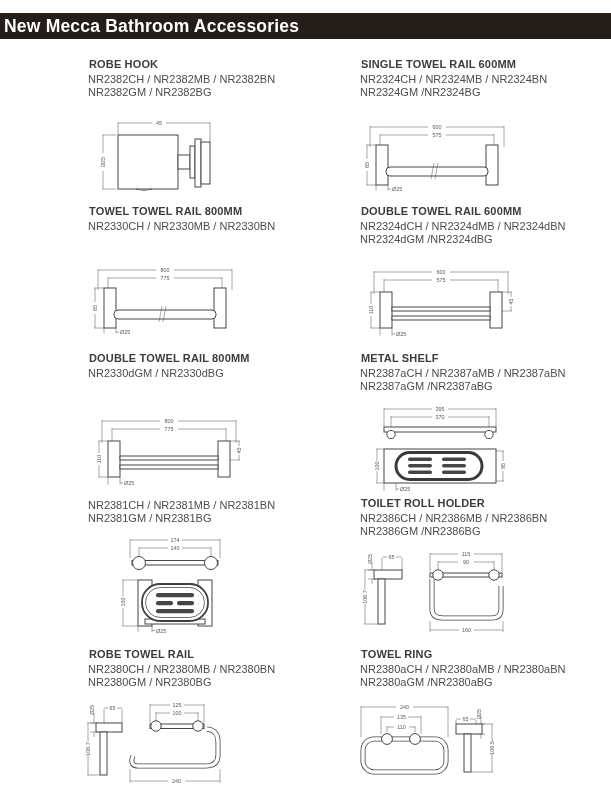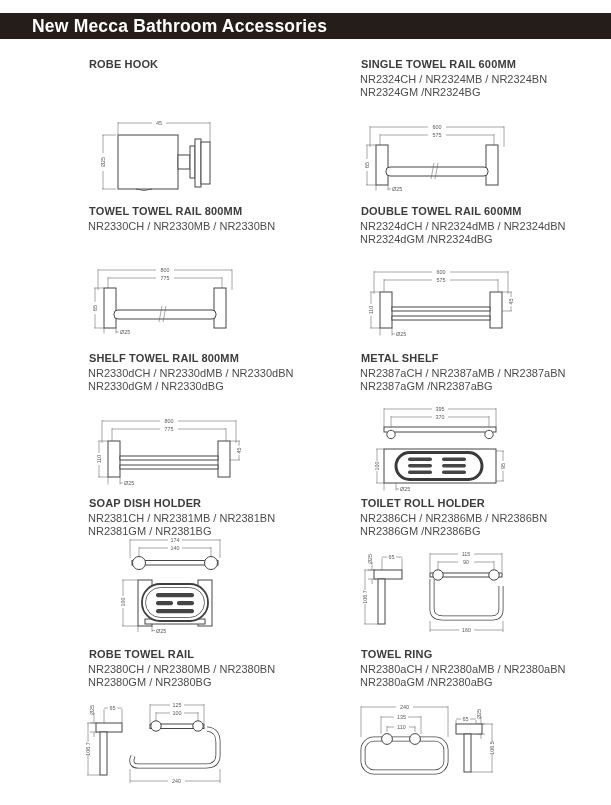--- a/index.html
+++ b/index.html
@@ -1,18 +1,18 @@
 <!DOCTYPE html>
 <html><head>
 <meta charset="utf-8">
 <style>
   html,body{margin:0;padding:0;background:#fff}
   body{width:611px;height:805px;position:relative;font-family:"Liberation Sans",sans-serif;overflow:hidden}
   .header{position:absolute;left:0;top:13px;width:611px;height:26px;background:#241d1a;color:#fff;
-          font-weight:bold;font-size:17.5px;line-height:26px;padding-left:32px;box-sizing:border-box;letter-spacing:.2px}
+          font-weight:bold;font-size:17.5px;line-height:26px;padding-left:4px;box-sizing:border-box;letter-spacing:.2px}
   .cell{position:absolute;width:270px}
   .pname{margin:1px;font-size:11px;font-weight:bold;color:#3c3c3c;letter-spacing:.15px}
   .codes{font-size:11px;color:#4c4c4c;line-height:13.5px;margin-top:2.5px}
   .drawing{position:absolute}
   
   svg .dl{stroke:#606060;stroke-width:.55;fill:none}
   svg .dt{font-size:5.4px;fill:#5a5a5a;text-anchor:middle;font-family:"Liberation Sans",sans-serif}
   svg .dts{text-anchor:start}
   svg .ol{stroke:#474747;stroke-width:1;fill:#fff}
   svg .ol2{stroke:#3f3f3f;stroke-width:1.8;fill:#fff}
@@ -24,20 +24,24 @@
 </style>
 </head>
 <body>
 
 <div class="header">
   <span>New Mecca Bathroom Accessories</span>
 </div>
 
 <div class="cell" style="left:88px;top:57px;height:146px">
   <h3 class="pname">ROBE HOOK</h3>
+  <div class="codes">
+    <div>NR2382CH / NR2382MB / NR2382BN</div>
+    <div>NR2382GM / NR2382BG</div>
+  </div>
   <svg class="drawing" style="left:10px;top:60px" width="120" height="78" viewBox="0 0 120 78">
     <path class="dl" d="M20,18 V5 M112,25 V5 M20,6 H54 M68,6 H112"></path>
     <text class="dt" x="61" y="8">45</text>
     <path class="dl" d="M18,18 H4 M18,72 H4 M5,18 V36 M5,54 V72"></path>
     <text class="dt" x="6.8" y="45" transform="rotate(-90 6.8 45)">Ø25</text>
     <g>
       <rect class="ol" x="20" y="18" width="60" height="54"></rect>
       <path class="oln" d="M38,72 q8,3 16,0"></path>
       <rect class="ol" x="80" y="38" width="12" height="14"></rect>
       <rect class="ol" x="92" y="29" width="5" height="32"></rect>
@@ -114,23 +118,22 @@
     <path class="dl" d="M136,26 H146 M136,45 H146 M145,26 V31 M145,40 V45"></path>
     <text class="dt" x="146.8" y="35.5" transform="rotate(-90 146.8 35.5)">45</text>
     <path class="dl" d="M14,26 H4 M14,62 H4 M5,26 V38 M5,50 V62"></path>
     <text class="dt" x="6.8" y="44" transform="rotate(-90 6.8 44)">110</text>
     <path class="dl" d="M14,62 V69.5 M26,62 V69.5 M26,68 H29"></path>
     <text class="dt dts" x="30" y="70.3">Ø25</text>
   </svg>
 </div>
 
 <div class="cell" style="left:88px;top:351px;height:143px">
-  <h3 class="pname">SHELF TOWEL RAIL 800MM</h3>
-  <div class="codes">
-    <div>NR2330dCH / NR2330dMB / NR2330dBN</div>
+  <h3 class="pname">DOUBLE TOWEL RAIL 800MM</h3>
+  <div class="codes">
     <div>NR2330dGM / NR2330dBG</div>
   </div>
   <svg class="drawing" style="left:6px;top:64px" width="150" height="74" viewBox="0 0 150 74">
     <path class="dl" d="M8,28 V5 M142,28 V5 M8,6 H66 M84,6 H142"></path>
     <text class="dt" x="75" y="8">800</text>
     <path class="dl" d="M18,28 V13 M132,28 V13 M18,14 H66 M84,14 H132"></path>
     <text class="dt" x="75" y="16">775</text>
     <g>
       <rect class="ol" x="14" y="26" width="12" height="36"></rect>
       <rect class="ol" x="124" y="26" width="12" height="36"></rect>
@@ -175,21 +178,20 @@
     <path class="dl" d="M12,46 H4 M12,80 H4 M5,46 V58 M5,68 V80"></path>
     <text class="dt" x="6.8" y="63" transform="rotate(-90 6.8 63)">100</text>
     <path class="dl" d="M124,48 H132 M124,78 H132 M131,48 V58 M131,68 V78"></path>
     <text class="dt" x="132.8" y="63" transform="rotate(-90 132.8 63)">95</text>
     <path class="dl" d="M12,80 V87.5 M24,80 V87.5 M24,86 H27"></path>
     <text class="dt dts" x="28" y="88.3">Ø25</text>
   </svg>
 </div>
 
 <div class="cell" style="left:88px;top:496px;height:151px">
-  <h3 class="pname">SOAP DISH HOLDER</h3>
   <div class="codes">
     <div>NR2381CH / NR2381MB / NR2381BN</div>
     <div>NR2381GM / NR2381BG</div>
   </div>
   <svg class="drawing" style="left:24px;top:38px" width="125" height="102" viewBox="0 0 125 102">
     <path class="dl" d="M18,24 V5 M108,24 V5 M18,6 H56 M70,6 H108"></path>
     <text class="dt" x="63" y="8">174</text>
     <path class="dl" d="M27,24 V13 M99,24 V13 M27,14 H56 M70,14 H99"></path>
     <text class="dt" x="63" y="16">140</text>
     <g>

